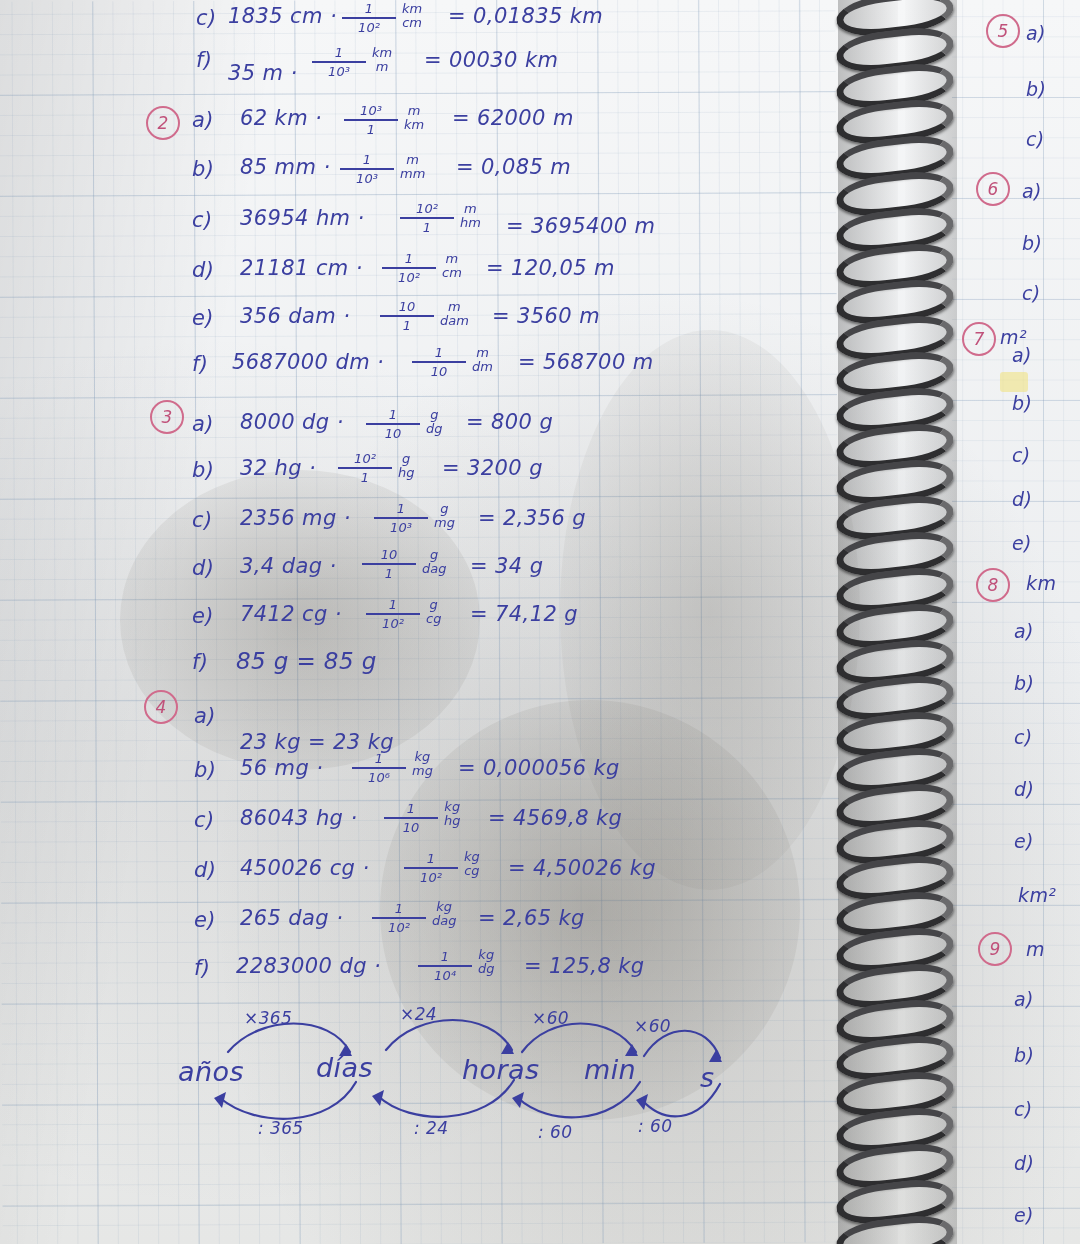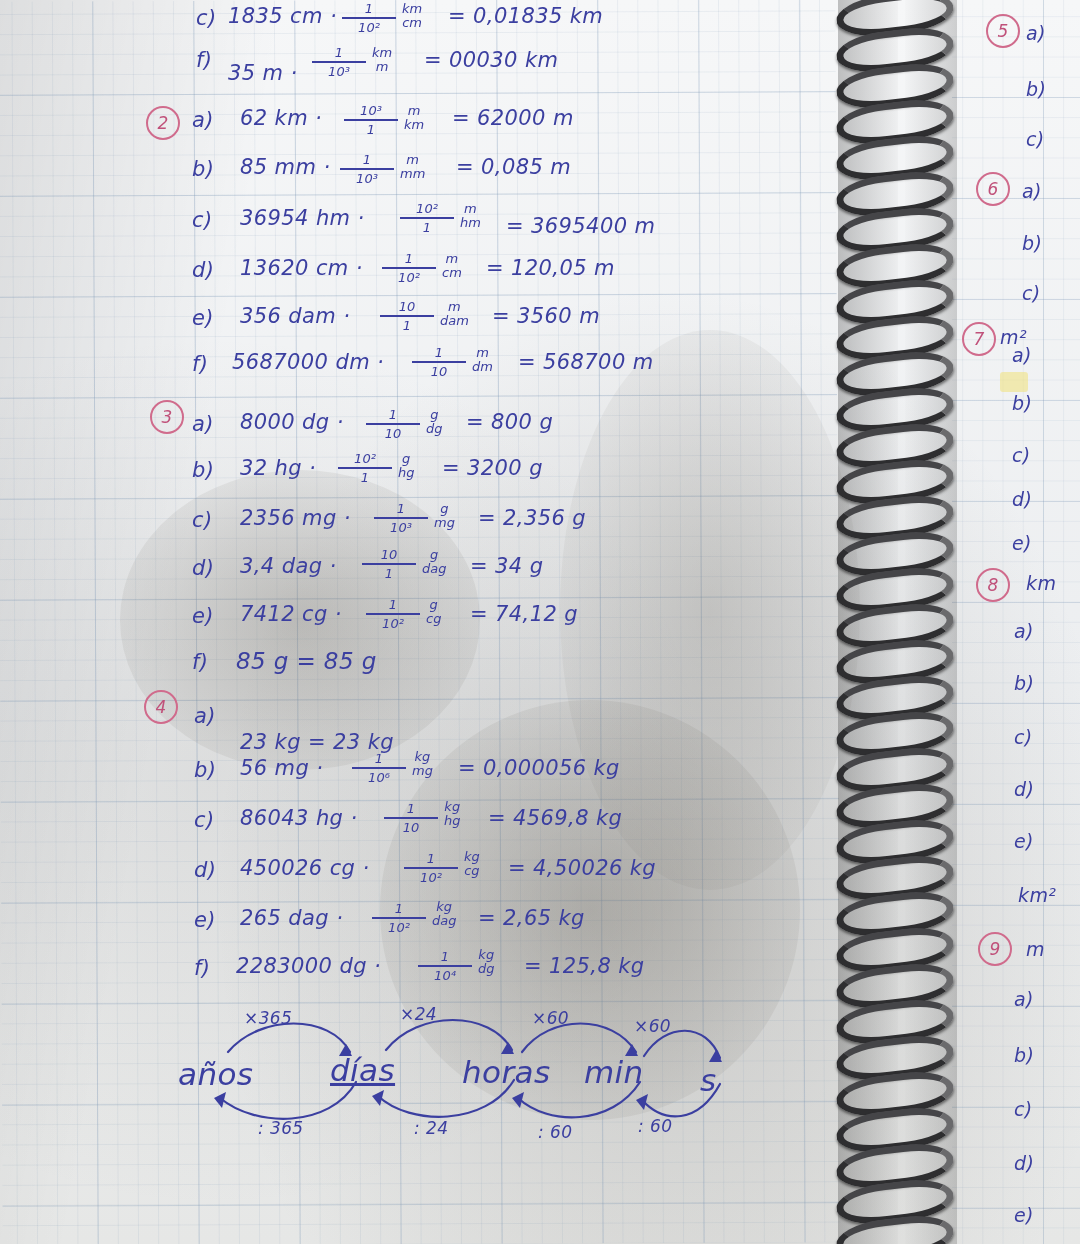--- a/index.html
+++ b/index.html
@@ -94,21 +94,21 @@
   .unitfrac .u2{font-size:13px;line-height:1.05;}
 
   .smudge{
     position:absolute;border-radius:50%;
     background:radial-gradient(ellipse at center, rgba(95,90,80,0.30), rgba(95,90,80,0));
     pointer-events:none;
   }
   .rightcol .ink{font-size:19px;}
   .yellowhl{position:absolute;background:rgba(240,225,120,0.55);border-radius:3px;}
   .arrowsvg{position:absolute;left:150px;top:1000px;width:620px;height:190px;}
-  .word{font-size:31px;}
+  .word{font-size:27px;}
 </style>
 </head>
 <body>
 
 <div class="page">
 
   <div class="grid"></div>
   <div class="grid-right"></div>
   <div class="page-shadow-right"></div>
   <div class="page-shadow-left"></div>
@@ -216,21 +216,21 @@
     <div class="bar"></div>
     <div class="den">1</div>
   </div>
   <div class="unitfrac" style="left:460px;top:202px;">
     <div class="u1">m</div>
     <div class="u2">hm</div>
   </div>
   <div class="ink line" style="left:506px;top:206px;margin-top:8px;">= 3695400 m</div>
 
   <div class="ink line" style="left:192px;top:258px;">d)</div>
-  <div class="ink line" style="left:240px;top:256px;">13620 cm ·</div>
+  <div class="ink line" style="left:240px;top:256px;">21181 cm ·</div>
   <div class="fracbox" style="left:382px;top:252px;">
     <div class="num">1</div>
     <div class="bar"></div>
     <div class="den">10²</div>
   </div>
   <div class="unitfrac" style="left:442px;top:252px;">
     <div class="u1">m</div>
     <div class="u2">cm</div>
   </div>
   <div class="ink line" style="left:486px;top:256px;">= 120,05 m</div>
@@ -395,21 +395,21 @@
     <div class="bar"></div>
     <div class="den">10⁴</div>
   </div>
   <div class="unitfrac" style="left:478px;top:948px;">
     <div class="u1">kg</div>
     <div class="u2">dg</div>
   </div>
   <div class="ink line" style="left:524px;top:954px;">= 125,8 kg</div>
 
   <div class="ink word" style="left:178px;top:1056px;">años</div>
-  <div class="ink word" style="left:330px;top:1052px;text-decoration:underline;">días</div>
+  <div class="ink word" style="left:316px;top:1052px;">días</div>
   <div class="ink word" style="left:462px;top:1054px;">horas</div>
   <div class="ink word" style="left:584px;top:1054px;">min</div>
   <div class="ink word" style="left:700px;top:1062px;">s</div>
 
   <div class="ink small" style="left:244px;top:1008px;font-size:17px;">×365</div>
   <div class="ink small" style="left:400px;top:1004px;font-size:17px;">×24</div>
   <div class="ink small" style="left:532px;top:1008px;font-size:17px;">×60</div>
   <div class="ink small" style="left:634px;top:1016px;font-size:17px;">×60</div>
 
   <div class="ink small" style="left:258px;top:1118px;font-size:17px;">: 365</div>

